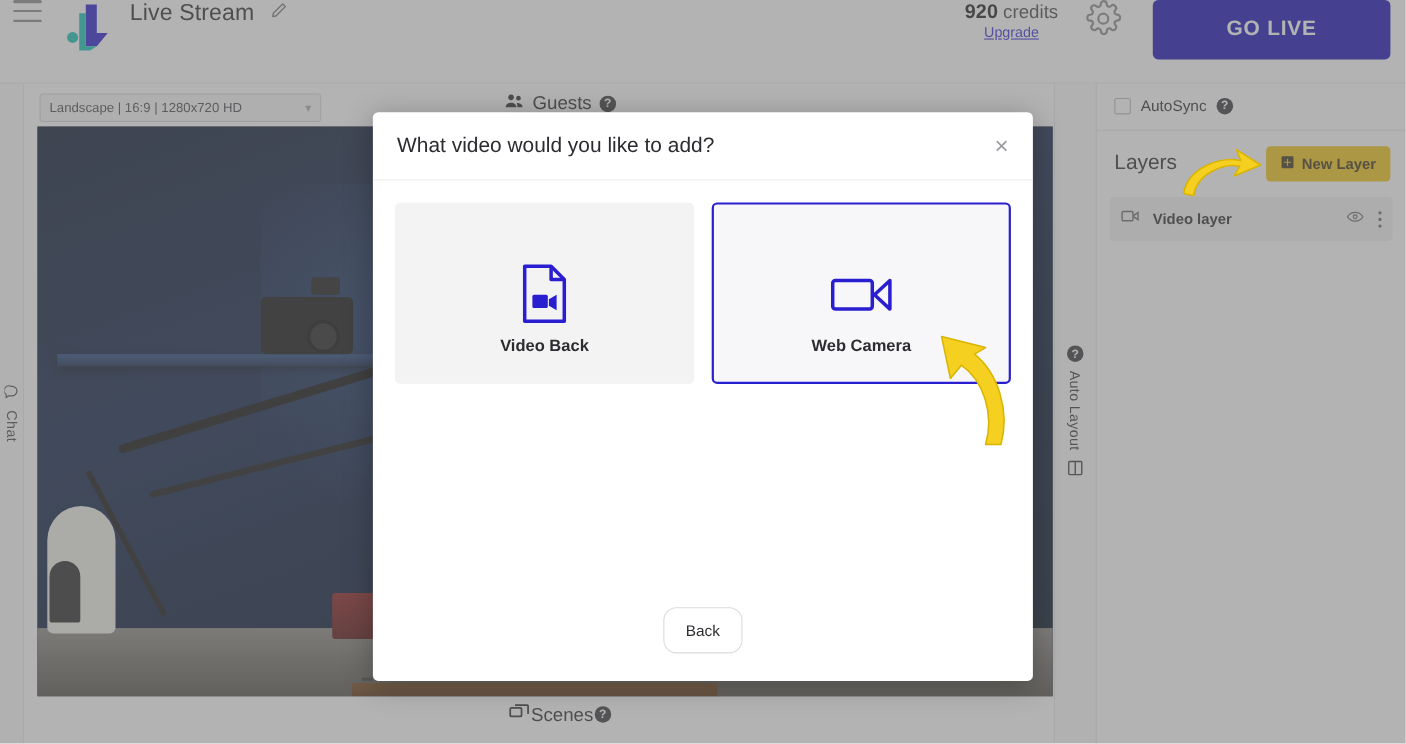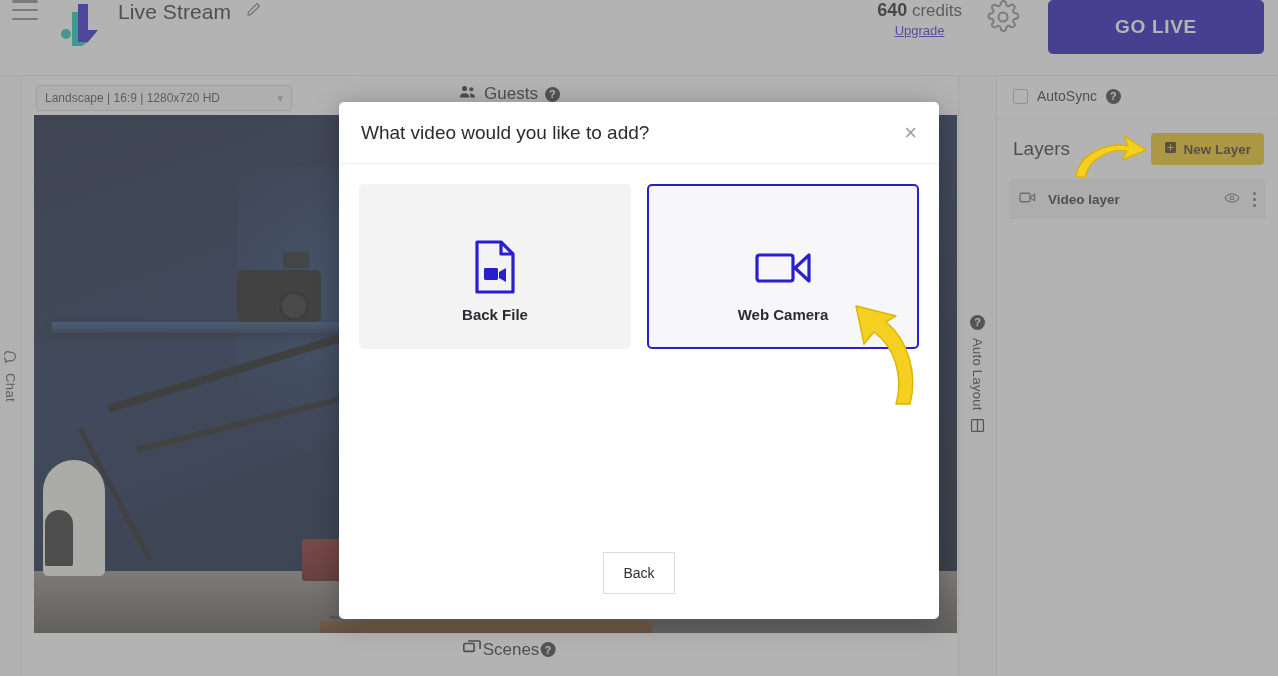--- a/index.html
+++ b/index.html
@@ -285,21 +285,21 @@
   }
   .opt-icon { height: 62px; display: flex; align-items: center; justify-content: center; }
   .opt-label {
     position: absolute; bottom: 24px; font-size: 15px; color: #2d2d31; font-weight: bold;
   }
   .modal-foot {
     height: 92px; display: flex; align-items: center; justify-content: center;
   }
   .back-btn {
     width: 72px; height: 42px; background: #fff; border: 1px solid #dcdcdc;
-    border-radius: 0; font-size: 14px; color: #2f2f33; cursor: pointer;
+    border-radius: 12px; font-size: 14px; color: #2f2f33; cursor: pointer;
     font-family: "Liberation Sans", sans-serif;
   }
 
   
   .annot { position: absolute; z-index: 60; pointer-events: none; }
   #arrow-layer { left: 1070px; top: 132px; }
   #arrow-cam { left: 834px; top: 300px; }
 </style>
 </head>
 <body>
@@ -325,21 +325,21 @@
     <div class="app-title">Live Stream</div>
 
     <span class="edit-pencil">
       <svg width="18" height="18" viewBox="0 0 24 24" fill="none" stroke="#7b7b80" stroke-width="1.7" stroke-linecap="round" stroke-linejoin="round">
         <path d="M4 20 L4.6 16.2 L16 4.8 L19.2 8 L7.8 19.4 Z"></path>
       </svg>
     </span>
 
     <div class="credits-wrap">
       <div class="credits-line">
-        <span class="credits-num">640</span>
+        <span class="credits-num">920</span>
         <span>credits</span>
       </div>
       <span class="upgrade-link">Upgrade</span>
     </div>
 
     <span class="gear-btn">
       <svg width="34" height="34" viewBox="0 0 24 24" fill="none" stroke="#8c8c91" stroke-width="1.4">
         <circle cx="12" cy="12" r="3.2"></circle>
         <path d="M19.4 14.2a1.6 1.6 0 0 0 .32 1.76l.06.06a1.9 1.9 0 1 1-2.7 2.7l-.05-.06a1.6 1.6 0 0 0-1.77-.32 1.6 1.6 0 0 0-1 1.46v.17a1.9 1.9 0 1 1-3.8 0v-.09a1.6 1.6 0 0 0-1.05-1.46 1.6 1.6 0 0 0-1.77.32l-.06.06a1.9 1.9 0 1 1-2.7-2.7l.06-.06a1.6 1.6 0 0 0 .32-1.76 1.6 1.6 0 0 0-1.46-1h-.17a1.9 1.9 0 0 1 0-3.8h.09a1.6 1.6 0 0 0 1.46-1.05 1.6 1.6 0 0 0-.32-1.77l-.06-.05a1.9 1.9 0 1 1 2.7-2.7l.06.06a1.6 1.6 0 0 0 1.76.32h.08a1.6 1.6 0 0 0 .97-1.46v-.17a1.9 1.9 0 1 1 3.8 0v.09a1.6 1.6 0 0 0 .97 1.46 1.6 1.6 0 0 0 1.77-.32l.05-.06a1.9 1.9 0 1 1 2.7 2.7l-.06.06a1.6 1.6 0 0 0-.32 1.76v.08a1.6 1.6 0 0 0 1.46.97h.17a1.9 1.9 0 1 1 0 3.8h-.09a1.6 1.6 0 0 0-1.46.97z"></path>
       </svg>
@@ -494,21 +494,21 @@
 
         <div class="opt-card">
           <span class="opt-icon">
             <svg width="44" height="54" viewBox="0 0 44 54" fill="none" stroke="#2a1fd0" stroke-width="3.2" stroke-linejoin="round">
               <path d="M4 2h24l12 12v38H4z"></path>
               <path d="M28 2v12h12" fill="none"></path>
               <rect x="11" y="28" width="14" height="12" rx="1.4" fill="#2a1fd0" stroke="none"></rect>
               <path d="M26 32 L33 28 v14 l-7-4z" fill="#2a1fd0" stroke="none"></path>
             </svg>
           </span>
-          <span class="opt-label">Back File</span>
+          <span class="opt-label">Video Back</span>
         </div>
 
         <div class="opt-card selected">
           <span class="opt-icon">
             <svg width="56" height="36" viewBox="0 0 56 36" fill="none" stroke="#2a1fd0" stroke-width="3.2" stroke-linejoin="round">
               <rect x="2" y="6" width="36" height="26" rx="2.5"></rect>
               <path d="M40 19 L54 6 v26 z"></path>
             </svg>
           </span>
           <span class="opt-label">Web Camera</span>

